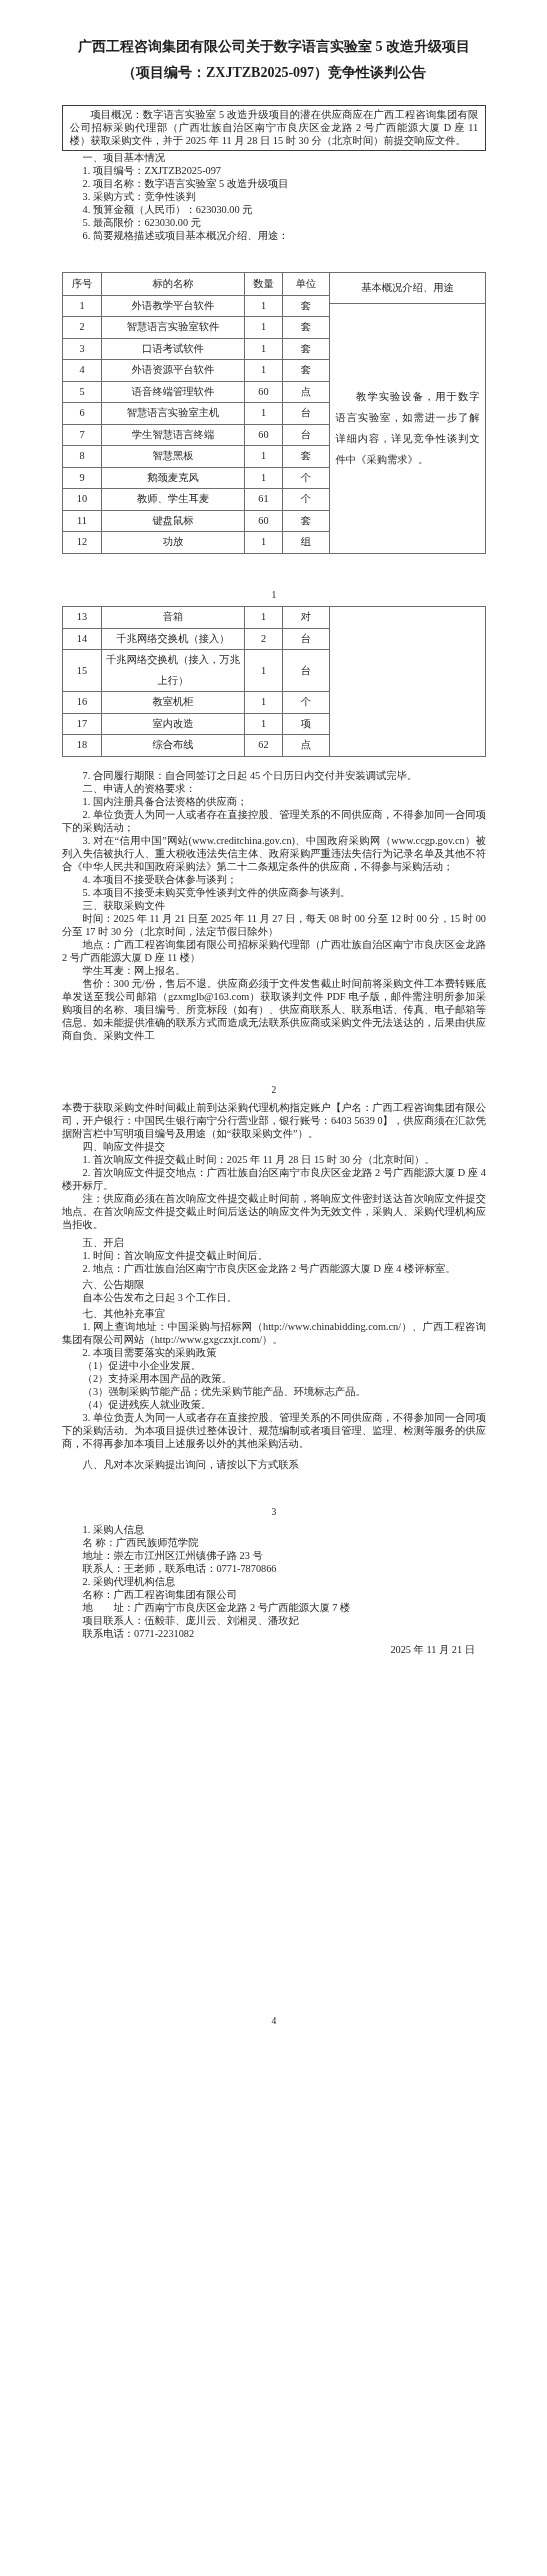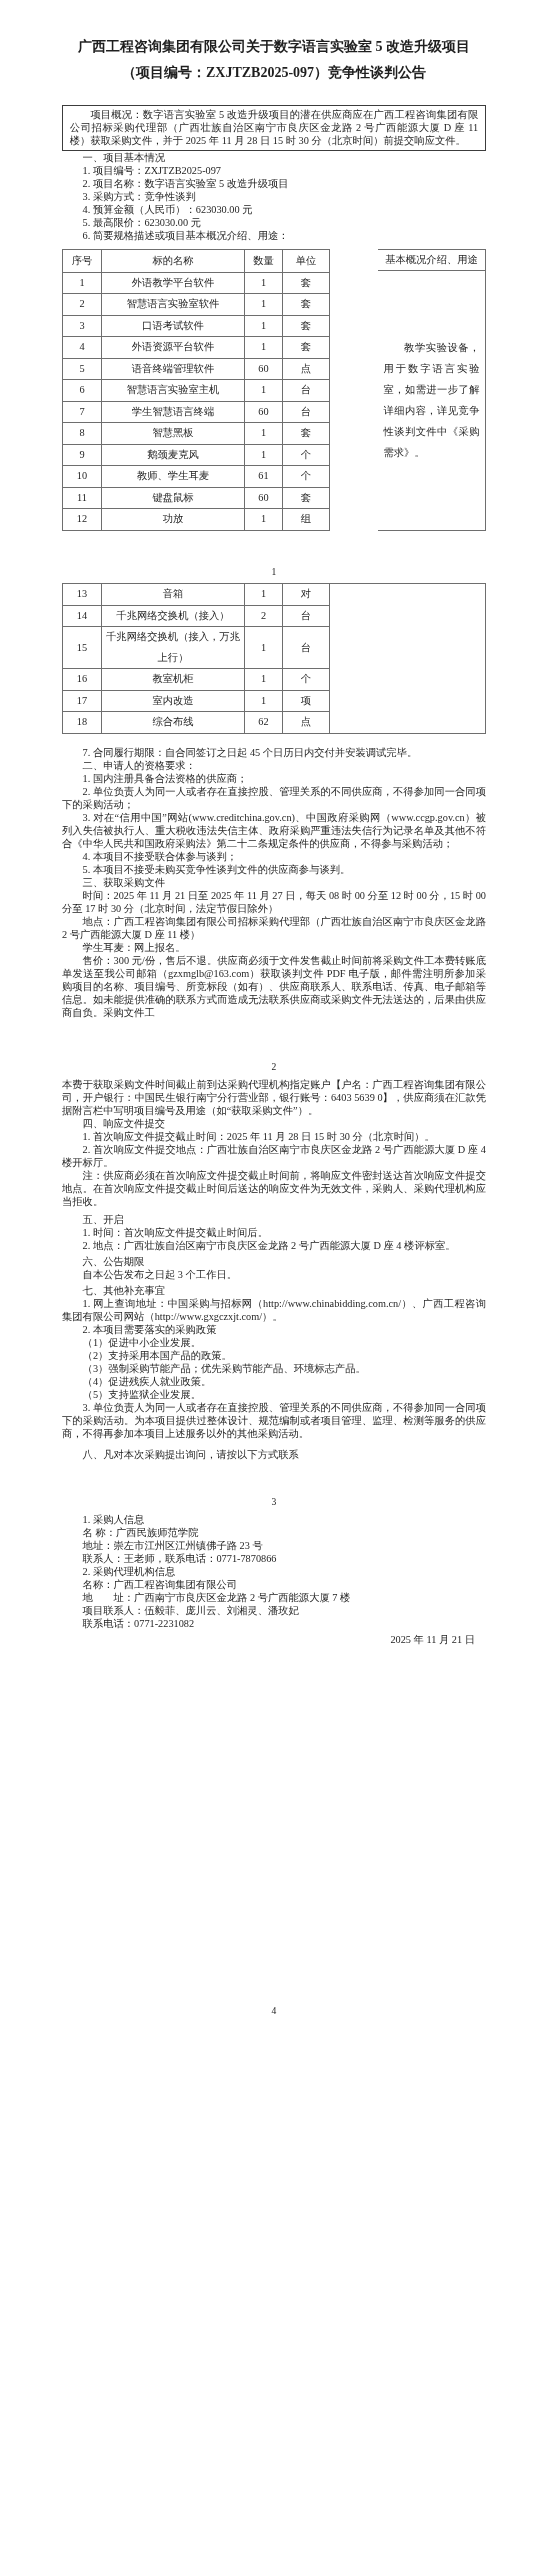--- a/index.html
+++ b/index.html
@@ -16,32 +16,32 @@
   .para.noindent{text-indent:0;}
   .sig{margin:0;line-height:20.5px;text-align:right;}
   .sig.company{margin-top:27px;padding-right:1.4px;}
   .sig.date{padding-right:11px;}
   .pagenum{margin:0;text-align:center;font-size:9.6px;line-height:20.5px;color:#222;}
   #pn1{margin-top:31px;}
   #pn2{margin-top:38px;}
   #pn3{margin-top:31.5px;}
   #pn4{margin-top:351px;}
   .tblwrap{display:flex;align-items:stretch;}
-  .tblwrap.t1{margin-top:7px;gap:48px;}
+  .tblwrap.t1{margin-top:30px;}
   .tblwrap.t2{margin-top:1px;}
   table.doc-table{border-collapse:collapse;table-layout:fixed;width:267px;flex:0 0 267px;}
   table.doc-table th,table.doc-table td{
     border:0.7px solid #6e6e6e;text-align:center;font-weight:normal;
     padding:0 2.1px;line-height:20.5px;word-break:break-all;
   }
   table.doc-table th{height:22px;line-height:18px;}
   table.doc-table td{height:20.5px;}
   .note-col{flex:1 1 auto;display:flex;flex-direction:column;}
   .note-head{
-    border:0.7px solid #6e6e6e;border-left:none;height:22px;box-sizing:border-box;
+    border:0.7px solid #6e6e6e;border-left:none;height:32px;box-sizing:border-box;
     display:flex;align-items:center;justify-content:center;
   }
   .note-body{
     border:0.7px solid #6e6e6e;border-left:none;border-top:none;flex:1;
     display:flex;align-items:center;box-sizing:border-box;padding:0 5.5px;
   }
   .note-body .para{line-height:21px;}
   .mt8{margin-top:5.5px;}
   .mt4{margin-top:2.7px;}
   .mt12{margin-top:8px;}
@@ -315,21 +315,20 @@
       <p class="para">2. 本项目需要落实的采购政策</p>
 
       <p class="para">（1）促进中小企业发展。</p>
 
       <p class="para">（2）支持采用本国产品的政策。</p>
 
       <p class="para">（3）强制采购节能产品；优先采购节能产品、环境标志产品。</p>
 
       <p class="para">（4）促进残疾人就业政策。</p>
 
-      <p class="para">（5）支持监狱企业发展。</p>
 
       <p class="para">3. 单位负责人为同一人或者存在直接控股、管理关系的不同供应商，不得参加同一合同项下的采购活动。为本项目提供过整体设计、规范编制或者项目管理、监理、检测等服务的供应商，不得再参加本项目上述服务以外的其他采购活动。</p>
     </div>
 
   <p class="para mt12">八、凡对本次采购提出询问，请按以下方式联系</p>
 
   <p class="pagenum" id="pn3">3</p>
 
   <div>
 

